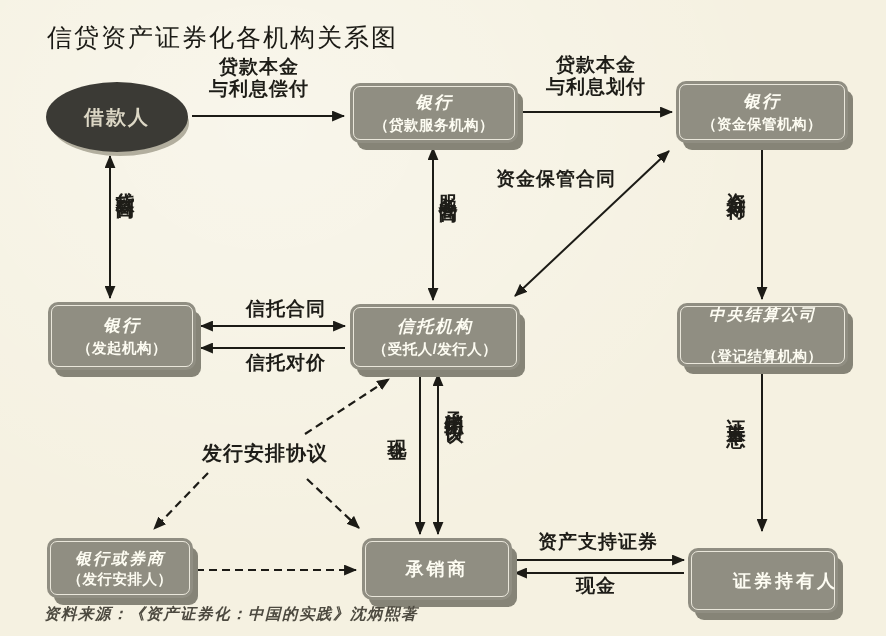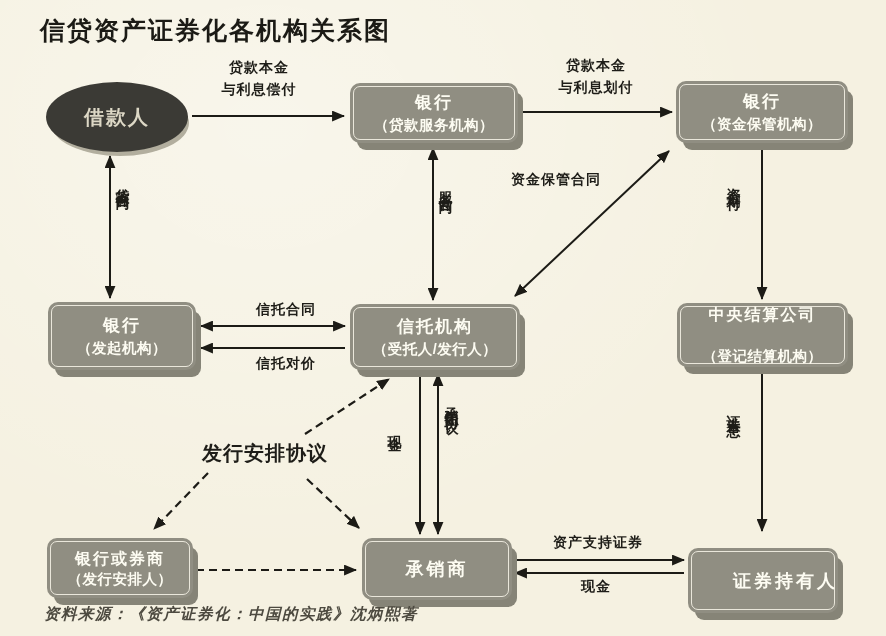--- a/index.html
+++ b/index.html
@@ -9,55 +9,55 @@
     background:#e8e4d4;
   }
   #canvas{
     position:relative;width:886px;height:636px;
     background:
       radial-gradient(ellipse at 30% 20%, rgba(255,255,255,0.35), rgba(255,255,255,0) 60%),
       #f5f1e1;
   }
   
   .title{
-    position:absolute;left:40px;top:14px;margin:0;
-    font-size:25px;font-weight:bold;color:#1b1a15;letter-spacing:2px;
+    position:absolute;left:40px;top:14px;margin:7px;
+    font-size:25px;font-weight:normal;color:#1b1a15;letter-spacing:2px;
   }
   
   .node{position:absolute;display:flex;flex-direction:column;align-items:center;justify-content:center;text-align:center;}
   .box{
     background:#908e82;border-radius:10px;
     box-shadow:6px 8px 0 -1px #868477;
     color:#fdfcf2;font-weight:bold;
   }
   .box::before{
     content:"";position:absolute;inset:3px;border:1.6px solid rgba(250,247,235,.85);
     border-radius:7px;pointer-events:none;
   }
-  .box .l1{display:block;font-size:17px;letter-spacing:2px;line-height:1.45;}
+  .box .l1{display:block;font-size:17px;letter-spacing:2px;line-height:1.45;font-style:italic;}
   .box .l2{display:block;font-size:14.5px;letter-spacing:0.5px;line-height:1.35;}
   .box .single{display:block;font-size:18px;letter-spacing:3px;}
   .ellipse{
     background:#3b3a35;border-radius:50%;
     color:#ddd8c6;font-weight:bold;font-size:20px;letter-spacing:2px;
     box-shadow:3px 6px 0 -2px #b2ae9e;
   }
   
   #n-borrower{left:46px;top:82px;width:142px;height:70px;}
   #n-servicer{left:350px;top:83px;width:168px;height:60px;}
   #n-custodian{left:676px;top:81px;width:172px;height:62px;}
   #n-originator{left:48px;top:302px;width:148px;height:68px;}
   #n-trust{left:350px;top:304px;width:170px;height:66px;}
   #n-ccdc{left:677px;top:303px;width:171px;height:64px;justify-content:space-between;}
   #n-arranger{left:47px;top:538px;width:146px;height:60px;}
   #n-underwriter{left:362px;top:538px;width:150px;height:62px;}
   #n-holder{left:688px;top:548px;width:150px;height:65px;align-items:flex-end;}
   
   .elabel{
-    position:absolute;color:#1e1d18;font-weight:bold;font-size:14px;
+    position:absolute;color:#1e1d18;font-weight:bold;font-size:19px;
     letter-spacing:1px;line-height:22px;text-align:center;
   }
   .vlabel{writing-mode:vertical-rl;text-orientation:upright;letter-spacing:3px;line-height:1;}
   #lbl-loan-repay{left:196px;top:56px;width:126px;}
   #lbl-loan-transfer{left:533px;top:54px;width:126px;}
   #lbl-loan-contract{left:116px;top:176px;}
   #lbl-service-contract{left:439px;top:180px;}
   #lbl-custody-contract{left:488px;top:168px;width:136px;}
   #lbl-fund-transfer{left:727px;top:177px;}
   #lbl-trust-contract{left:230px;top:298px;width:112px;}

